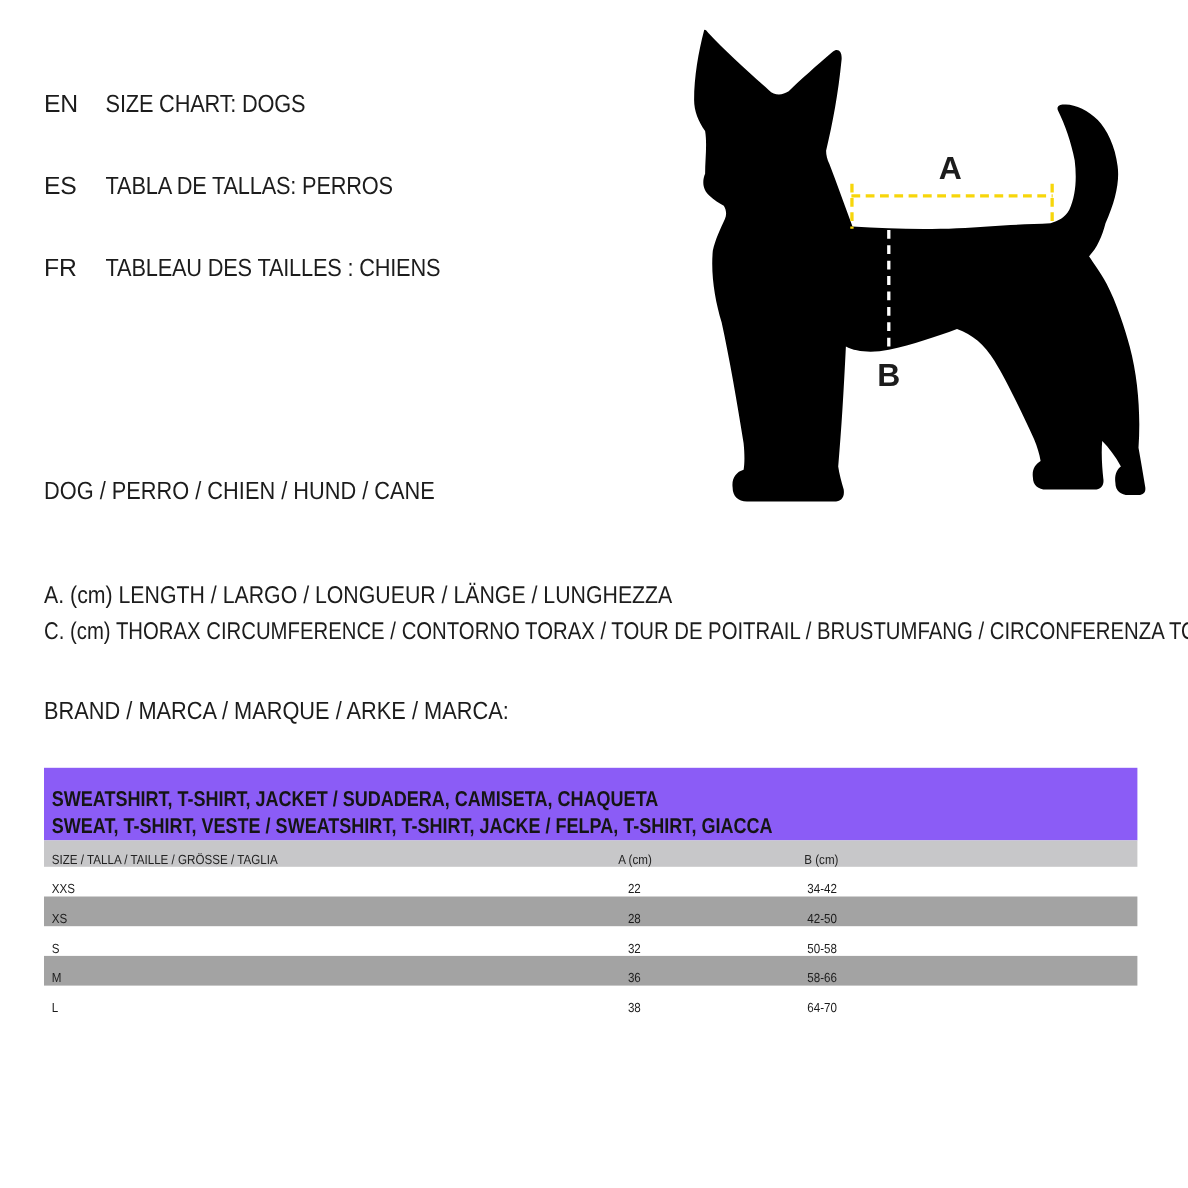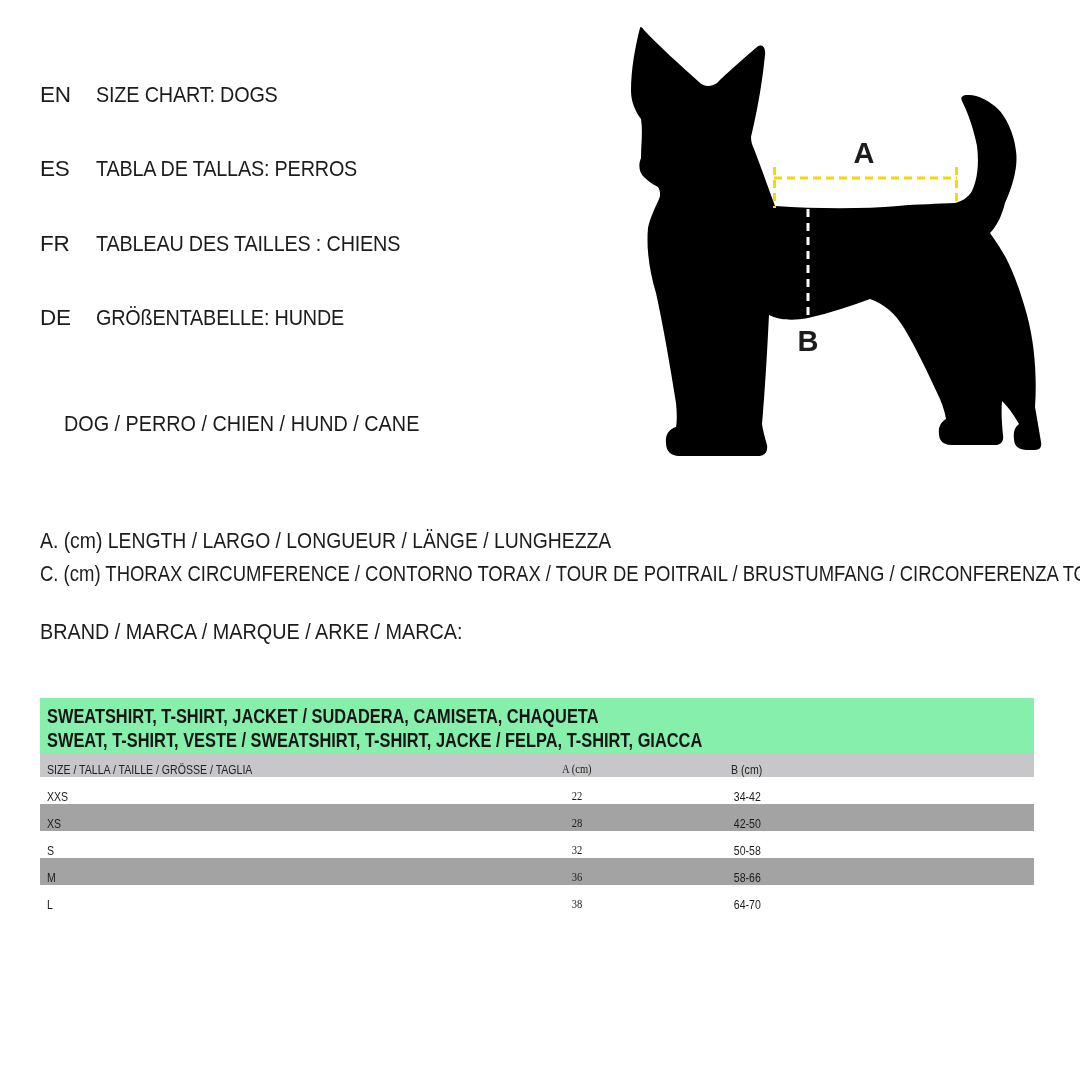--- a/index.html
+++ b/index.html
@@ -13,60 +13,56 @@
   .sqc { display:inline-block; white-space:nowrap; transform:scaleX(0.88); transform-origin:50% 50%; }
 
   
   .lang-block { position:absolute; left:40px; top:36px; }
   .lang-row  { display:flex; height:31.5px; align-items:center; font-size:22.5px; letter-spacing:-0.2px;margin-top:43px; }
   .lang-code { width:56px; flex:none; }
 
   
   .dog-figure { position:absolute; left:608px; top:15px; width:440px; height:450px; }
 
-  .caption-line { position:absolute; left:40px; top:411px; font-size:22.5px;margin-left:24px; }
+  .caption-line { position:absolute; left:40px; top:434px; font-size:22.5px; }
 
   .legend-block { position:absolute; left:40px; top:524px; }
   .legend-line  { height:33px; display:flex; align-items:center; font-size:22px; }
 
-  .brand-line { position:absolute; left:40px; top:619px; height:26px; display:flex; align-items:center; font-size:22.5px; }
+  .brand-line { position:absolute; left:40px; top:634px; height:26px; display:flex; align-items:center; font-size:22.5px; }
 
   
   .size-table { position:absolute; left:40px; top:698px; width:994px; }
-  .banner { background:#86efac; height:50px; padding:5px 0 0 7px; display:flex; flex-direction:column; justify-content:center; }
+  .banner { background:#8b5cf6; height:50px; padding:16px 0 0 7px; display:flex; flex-direction:column; justify-content:center; }
   .banner-line { height:24px; display:flex; align-items:center; font-size:19.5px; font-weight:bold; color:#151515; }
   .thead { background:#C7C7C9; height:24px; }
   .trow  { display:flex; align-items:flex-end; height:27px; font-size:12px; }
   .thead.trow { height:24px; color:#232323; }
   .row-alt { background:#a3a3a3; }
   .c1 { width:420px; flex:none; padding-left:7px; text-align:left; }
-  .c2 { width:220px; flex:none; text-align:center;font-family:Liberation Serif, serif; }
+  .c2 { width:220px; flex:none; text-align:center; }
   .c3 { width:120px; flex:none; text-align:center; }
 </style>
 </head>
 <body>
 
 <div id="canvas">
 
   <div class="lang-block">
     <div class="lang-row">
       <span class="lang-code">EN</span>
       <span class="sq">SIZE CHART: DOGS</span>
     </div>
     <div class="lang-row">
       <span class="lang-code">ES</span>
       <span class="sq">TABLA DE TALLAS: PERROS</span>
     </div>
     <div class="lang-row">
       <span class="lang-code">FR</span>
       <span class="sq">TABLEAU DES TAILLES : CHIENS</span>
-    </div>
-    <div class="lang-row">
-      <span class="lang-code">DE</span>
-      <span class="sq">GRÖßENTABELLE: HUNDE</span>
     </div>
   </div>
 
   <div class="dog-figure">
     <svg width="440" height="450" viewBox="0 0 440 450" xmlns="http://www.w3.org/2000/svg">
       <path fill="#000000" d="
         M 32 13
         C 27 32 23 55 23 76
         C 23 86 27 96 33 104
         C 35 116 33 130 33 143

